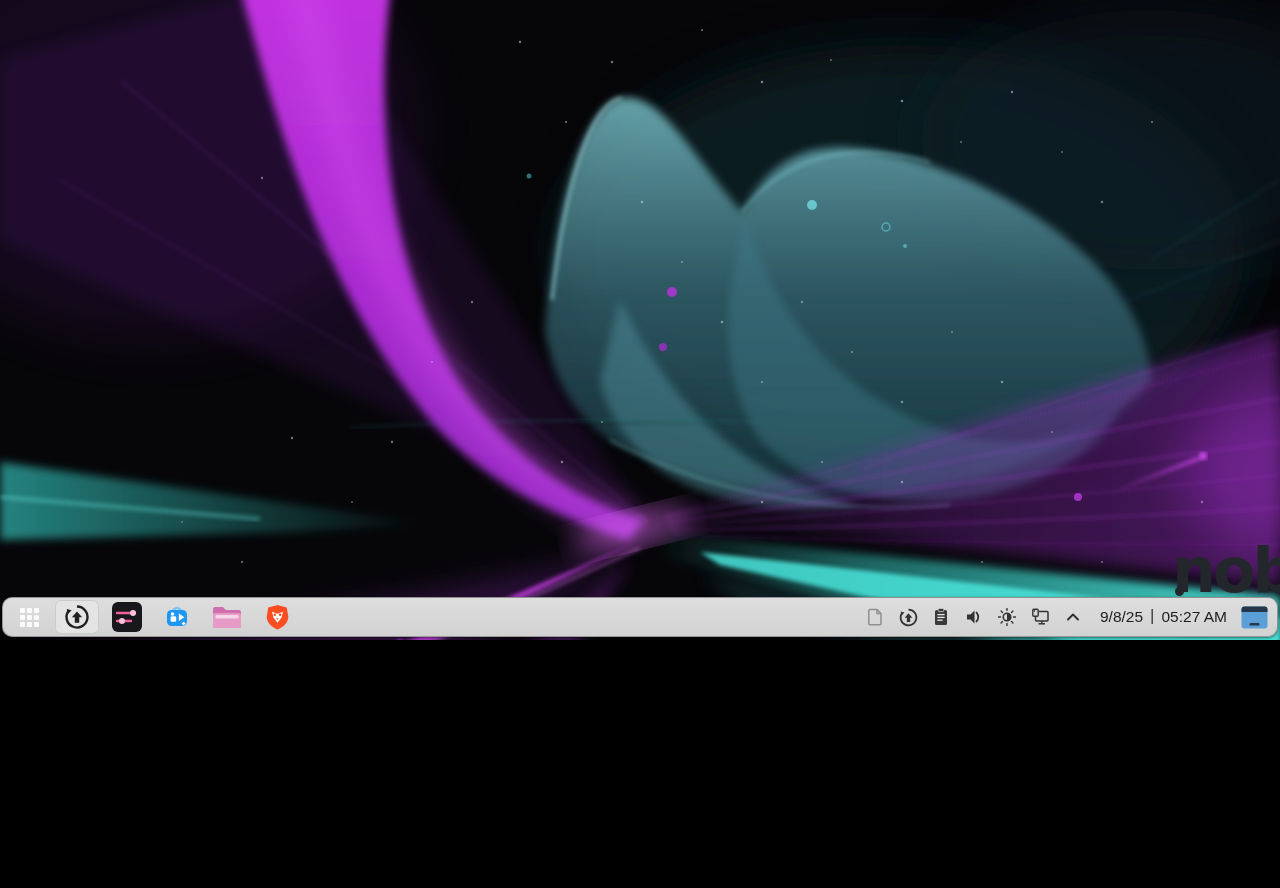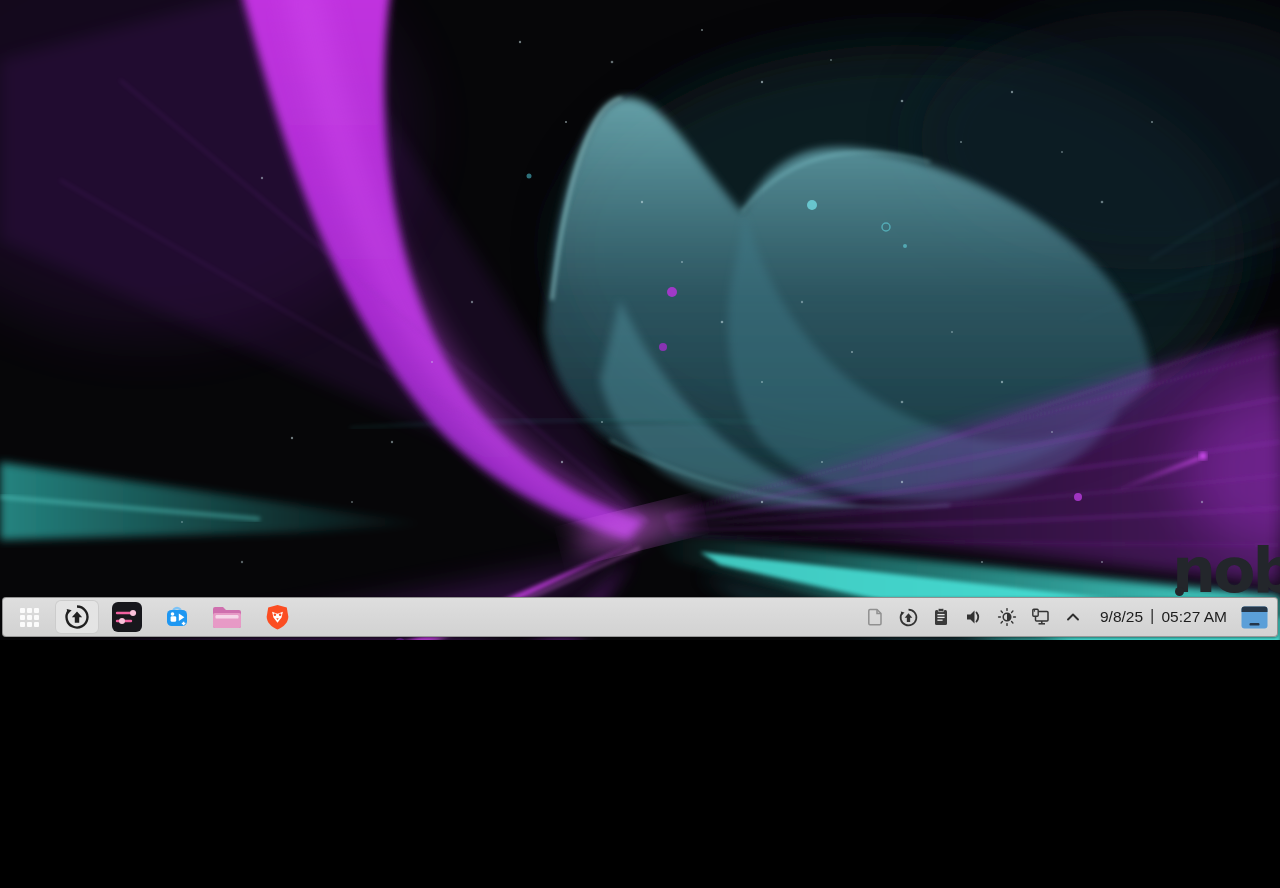--- a/index.html
+++ b/index.html
@@ -15,21 +15,21 @@
   }
   .watermark-dot{
     position:absolute;right:96px;bottom:44px;z-index:1;width:9px;height:9px;
     border-radius:50%;background:#23262b;
   }
   
   .panel{
     position:absolute;left:2px;right:2px;bottom:3px;height:40px;z-index:5;
     background:linear-gradient(#dedede,#d2d2d2);
     border:1px solid rgba(40,40,40,.38);
-    border-radius:4px;
+    border-radius:10px;
     display:flex;align-items:center;
     padding:0 6px;box-sizing:border-box;
     box-shadow:0 1px 3px rgba(0,0,0,.5);
   }
   .p-left{display:flex;align-items:center;gap:6px;}
   .p-spacer{flex:1;}
   .p-right{display:flex;align-items:center;gap:4px;}
   .task-btn,.tray-btn,.launcher-btn,.showdesk-btn{
     display:flex;align-items:center;justify-content:center;
     background:transparent;border:none;padding:0;cursor:pointer;border-radius:6px;

